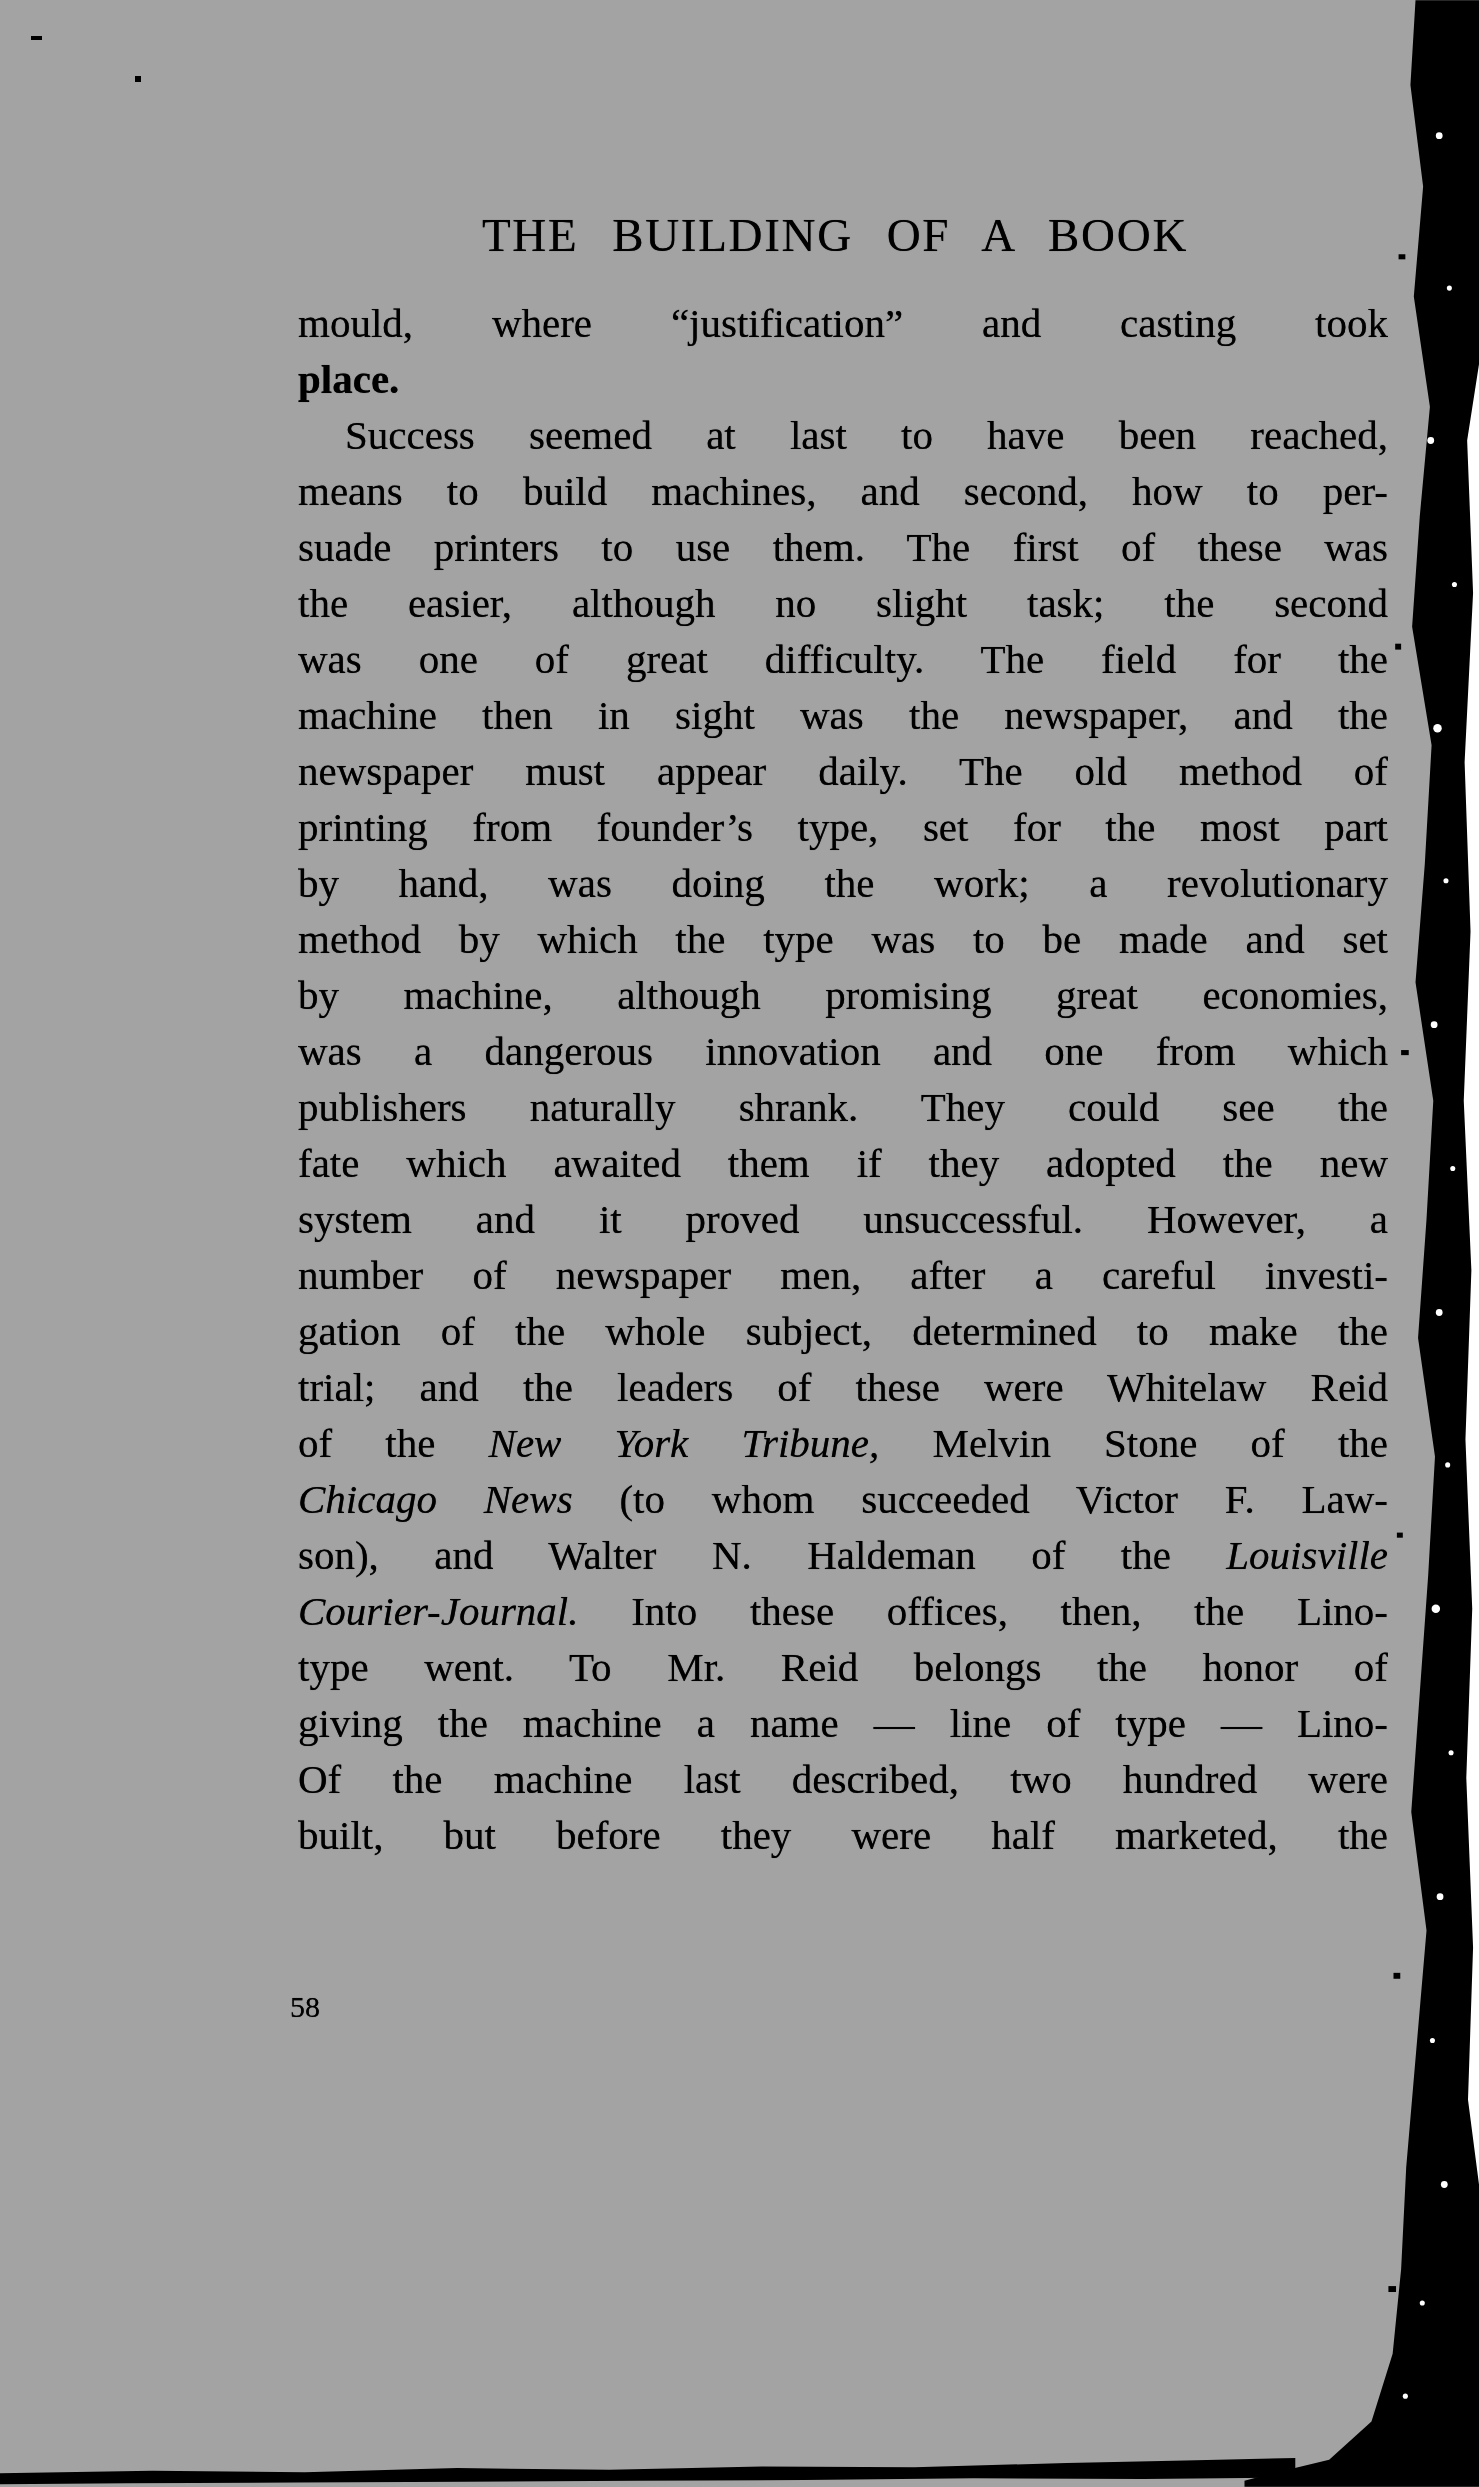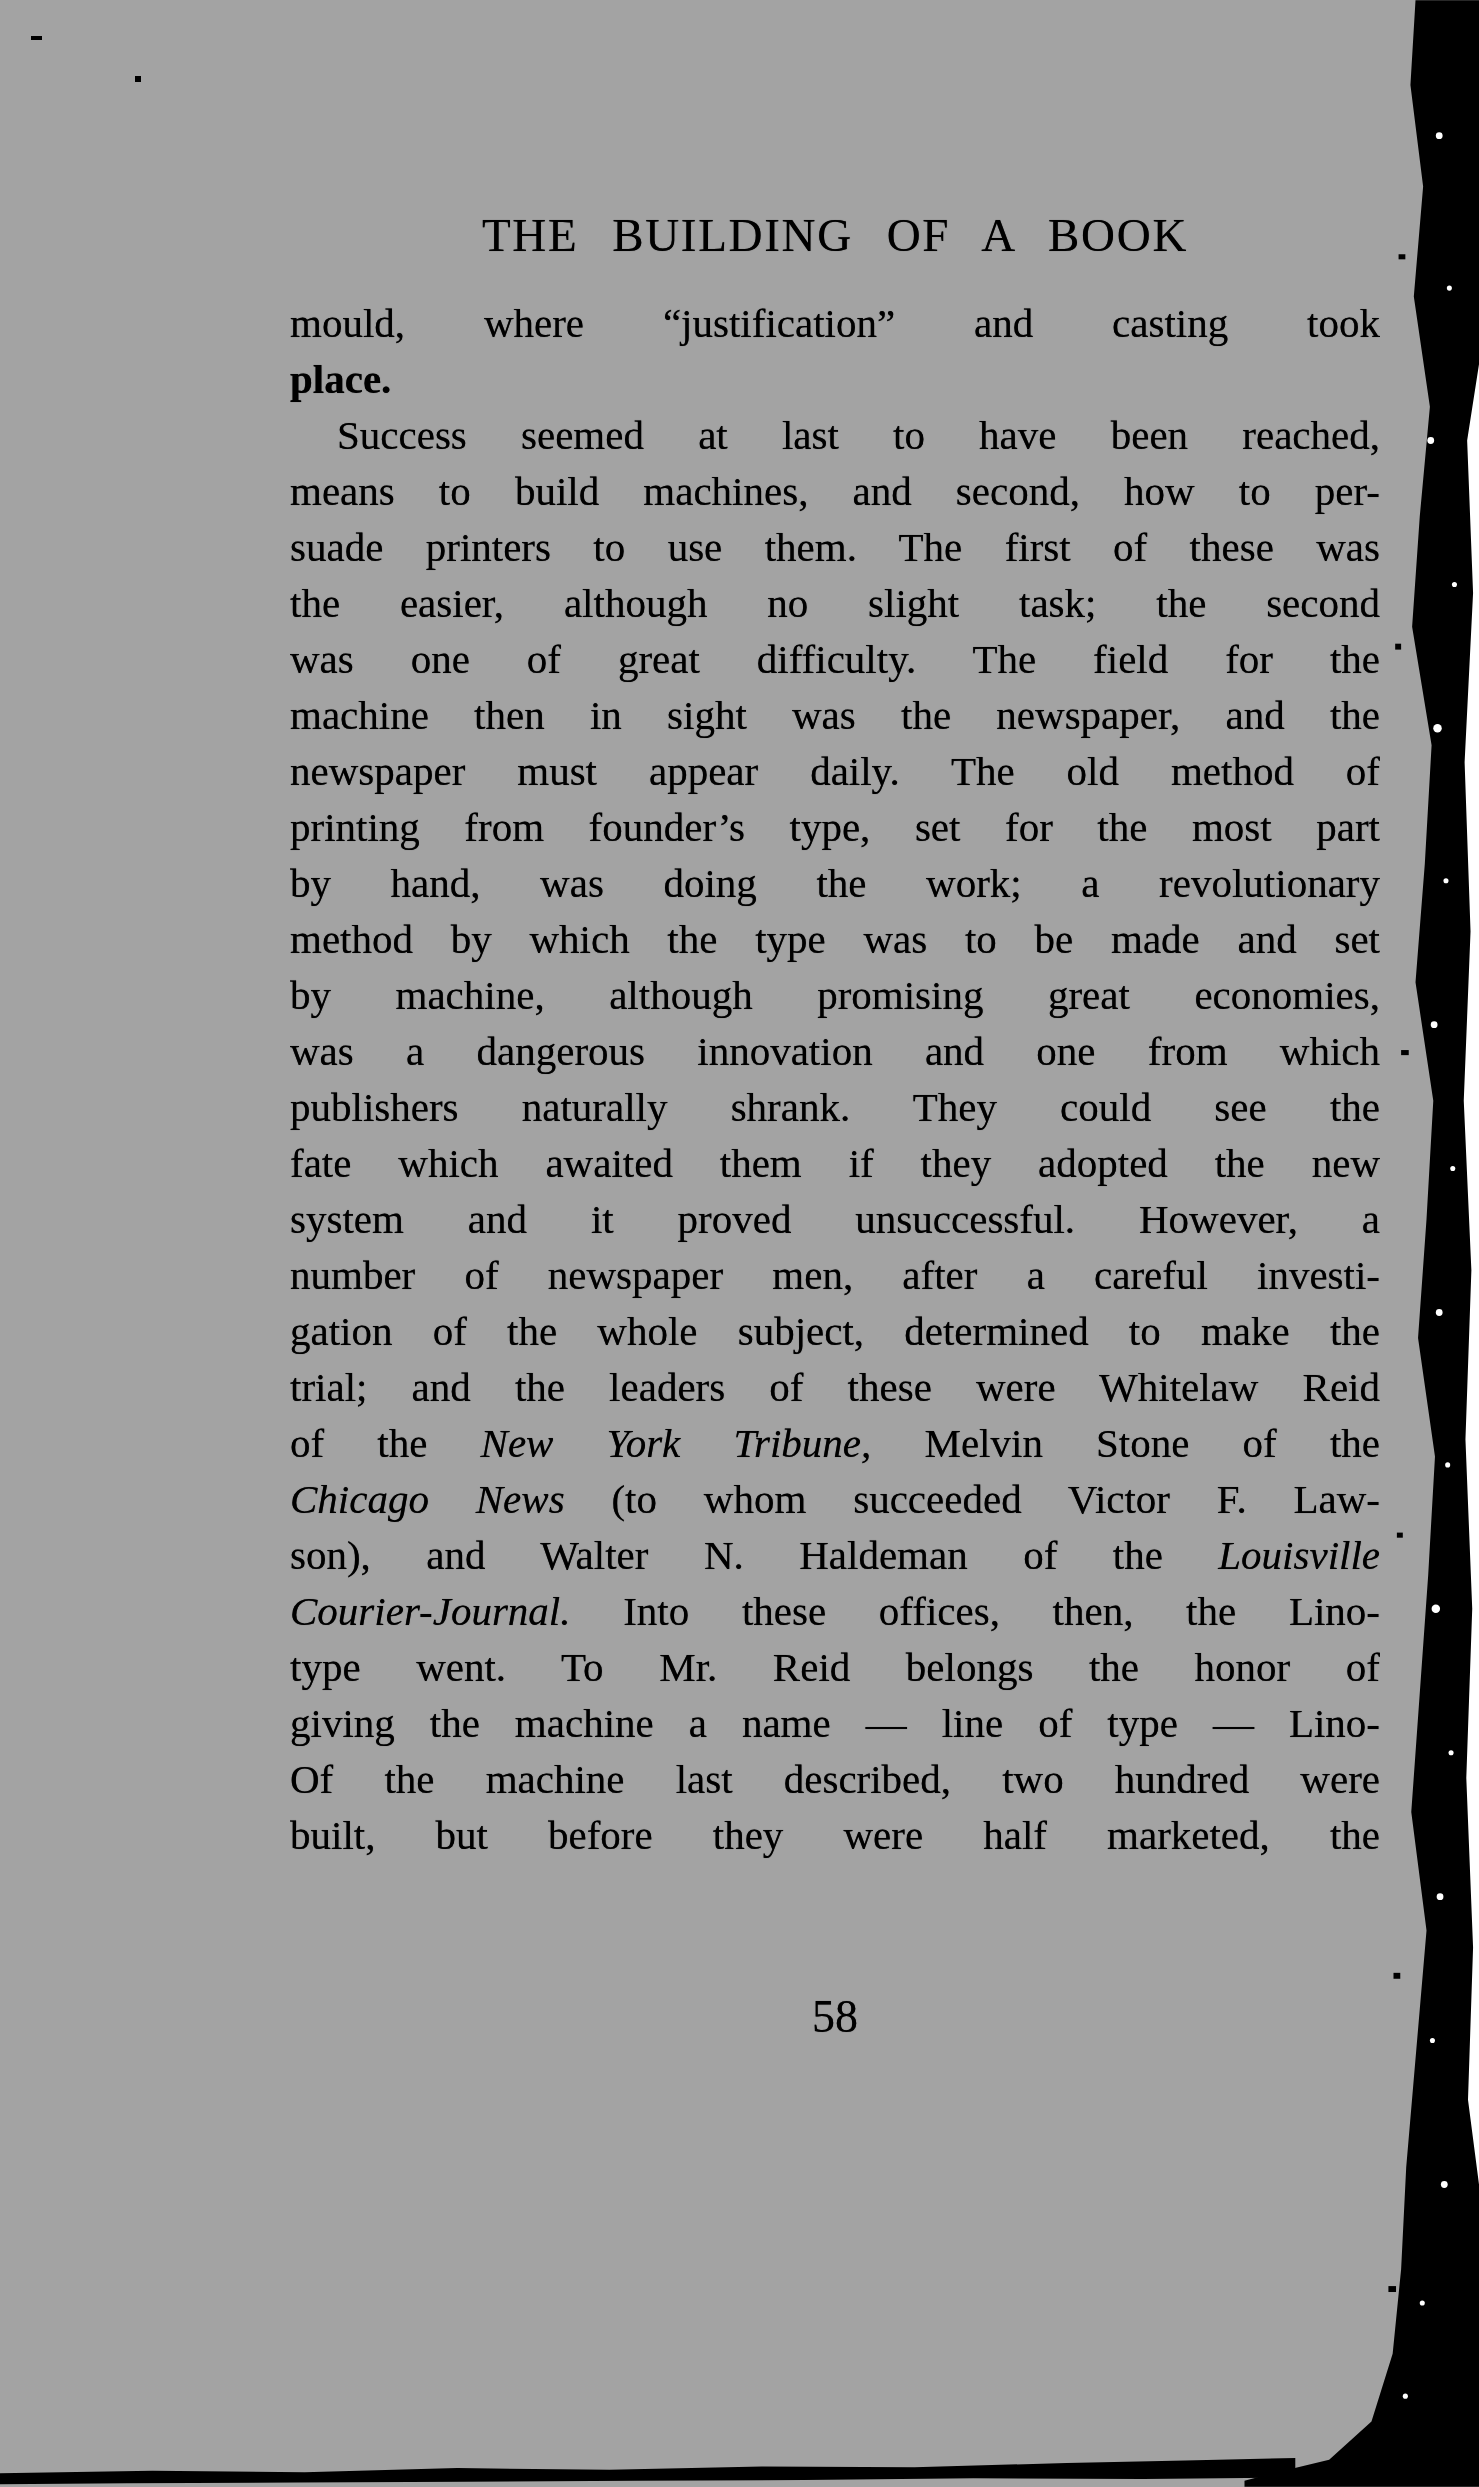--- a/index.html
+++ b/index.html
@@ -16,42 +16,42 @@
     position:absolute;
     left:290px;top:208px;width:1090px;
     text-align:center;
     font-size:47px;
     letter-spacing:1.7px;
     word-spacing:20.3px;
     white-space:nowrap;
   }
   .text-block{
     position:absolute;
-    left:290px;top:295px;width:1090px;
+    left:298px;top:295px;width:1090px;
     font-size:41px;
     line-height:56px;
   }
   .line{
     height:56px;
     overflow:hidden;
     text-align:justify;
     text-align-last:justify;
   }
   .line.no-justify{
     text-align:left;
     text-align-last:left;
     font-weight:bold;
   }
   .line.indent{ text-indent:47px; }
   .italic{ font-style:italic; }
   .page-number{
     position:absolute;
     left:290px;top:1990px;width:1090px;
-    text-align:center;
-    font-size:46px;
+    text-align:left;
+    font-size:30px;
   }
   .speck{ position:absolute;background:#000; }
   svg.scan-overlay{
     position:absolute;left:0;top:0;width:1479px;height:2487px;
     pointer-events:none;
   }
 </style>
 </head>
 <body>
 

